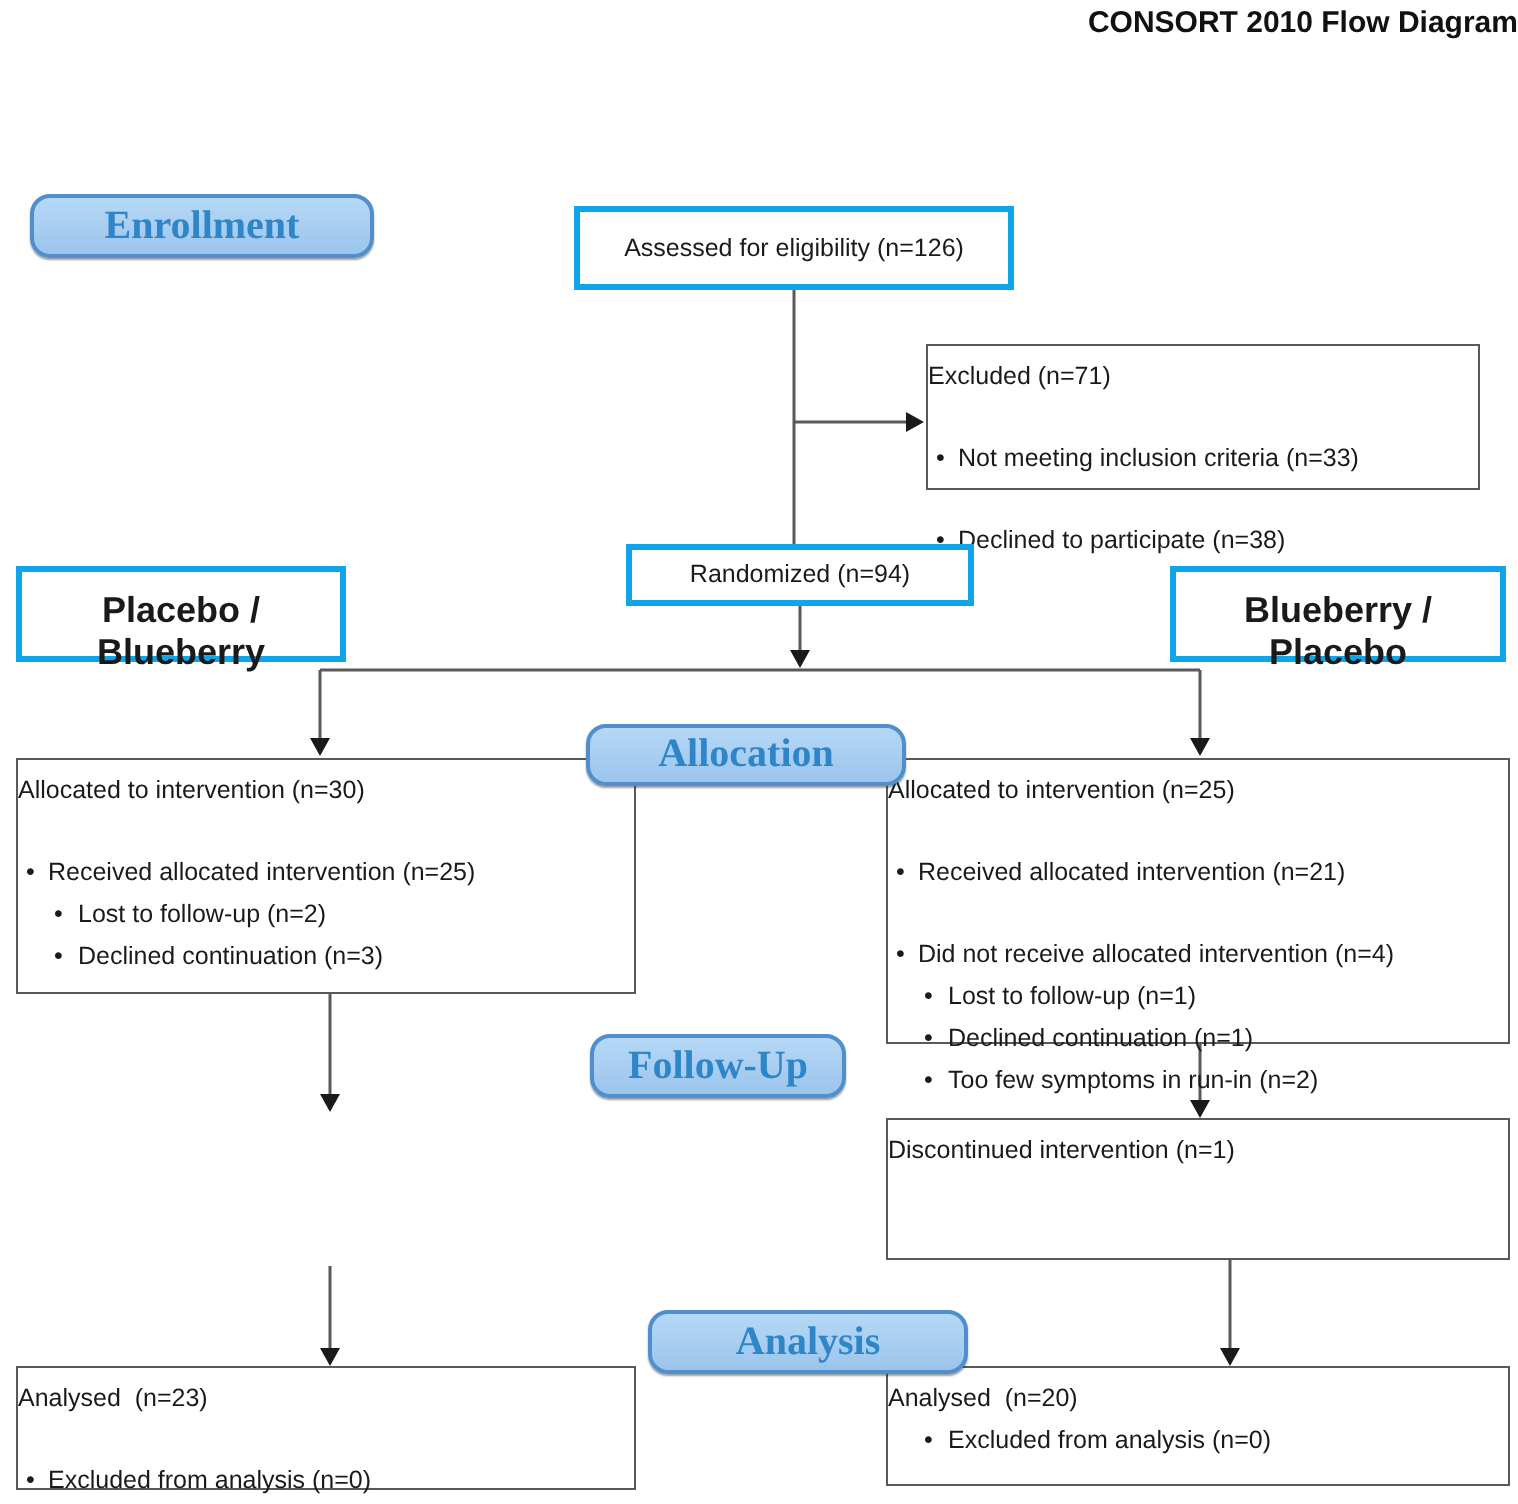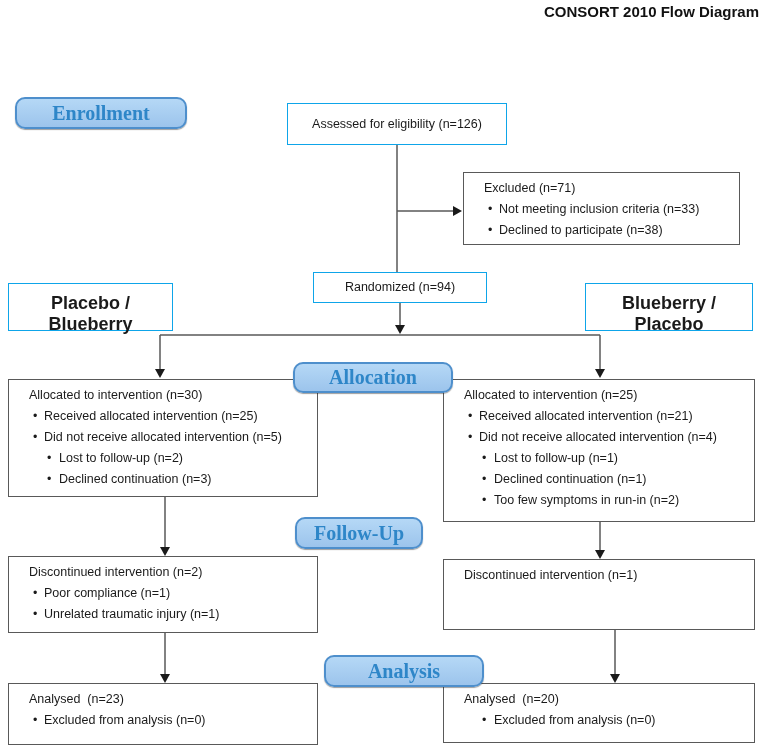--- a/index.html
+++ b/index.html
@@ -10,28 +10,28 @@
     font-family:"Liberation Sans","DejaVu Sans",sans-serif;
     color:#1a1a1a;
     overflow:hidden;
   }
   .title{
     position:absolute;left:0;top:3px;width:759px;
     text-align:right;font-size:15px;font-weight:bold;color:#111;
   }
   svg.connectors{position:absolute;left:0;top:0;z-index:1;}
   .box{
-    position:absolute;background:#ffffff;border:1px solid #0ea5e9;
+    position:absolute;background:#ffffff;border:3px solid #0ea5e9;
     box-sizing:border-box;z-index:2;font-size:12.5px;line-height:21px;
   }
-  .box.big{border:1.5px solid #595959;padding:5px 6px 4px 20px;}
+  .box.big{border:1.5px solid #595959;padding:5px 6px 4px 0;}
   .box.center{display:flex;align-items:center;justify-content:center;text-align:center;}
   .box.arm{font-weight:bold;font-size:18px;text-align:center;padding-top:9px;}
   .bline{white-space:pre-wrap;}
-  .l1{position:relative;padding-left:15px;}
+  .l1{position:relative;padding-left:15px;margin-top:20px;}
   .l1::before{content:"\2022";position:absolute;left:4px;}
   .l2{position:relative;padding-left:30px;}
   .l2::before{content:"\2022";position:absolute;left:18px;}
   .badge{
     position:absolute;z-index:3;box-sizing:border-box;
     background:linear-gradient(#b5d8f6,#9cc4ec);
     border:2px solid #4e8fcc;border-radius:10px;
     box-shadow:0 1px 1px rgba(40,40,40,.45);
     color:#2e86c8;font-weight:bold;font-size:20px;
     display:flex;align-items:center;justify-content:center;font-family:Liberation Serif, serif;
@@ -87,41 +87,35 @@
 
   <div class="box arm" style="left:8px;top:283px;width:165px;height:48px">Placebo / Blueberry</div>
 
   <div class="box arm" style="left:585px;top:283px;width:168px;height:48px">Blueberry / Placebo</div>
 
   <div class="badge" style="left:293px;top:362px;width:160px;height:31px">Allocation</div>
 
   <div class="box big" style="left:8px;top:379px;width:310px;height:118px">
     <div class="bline">Allocated to intervention (n=30)</div>
     <div class="bline l1">Received allocated intervention (n=25)</div>
-    <div class="bline l1">Did not receive allocated intervention (n=5)</div>
     <div class="bline l2">Lost to follow-up (n=2)</div>
     <div class="bline l2">Declined continuation (n=3)</div>
   </div>
 
   <div class="box big" style="left:443px;top:379px;width:312px;height:143px">
     <div class="bline">Allocated to intervention (n=25)</div>
     <div class="bline l1">Received allocated intervention (n=21)</div>
     <div class="bline l1">Did not receive allocated intervention (n=4)</div>
     <div class="bline l2">Lost to follow-up (n=1)</div>
     <div class="bline l2">Declined continuation (n=1)</div>
     <div class="bline l2">Too few symptoms in run-in (n=2)</div>
   </div>
 
   <div class="badge" style="left:295px;top:517px;width:128px;height:32px">Follow-Up</div>
 
-  <div class="box big" style="left:8px;top:556px;width:310px;height:77px">
-    <div class="bline">Discontinued intervention (n=2)</div>
-    <div class="bline l1">Poor compliance (n=1)</div>
-    <div class="bline l1">Unrelated traumatic injury (n=1)</div>
-  </div>
 
   <div class="box big" style="left:443px;top:559px;width:312px;height:71px">
     <div class="bline">Discontinued intervention (n=1)</div>
   </div>
 
   <div class="badge" style="left:324px;top:655px;width:160px;height:32px">Analysis</div>
 
   <div class="box big" style="left:8px;top:683px;width:310px;height:62px">
     <div class="bline">Analysed  (n=23)</div>
     <div class="bline l1">Excluded from analysis (n=0)</div>

